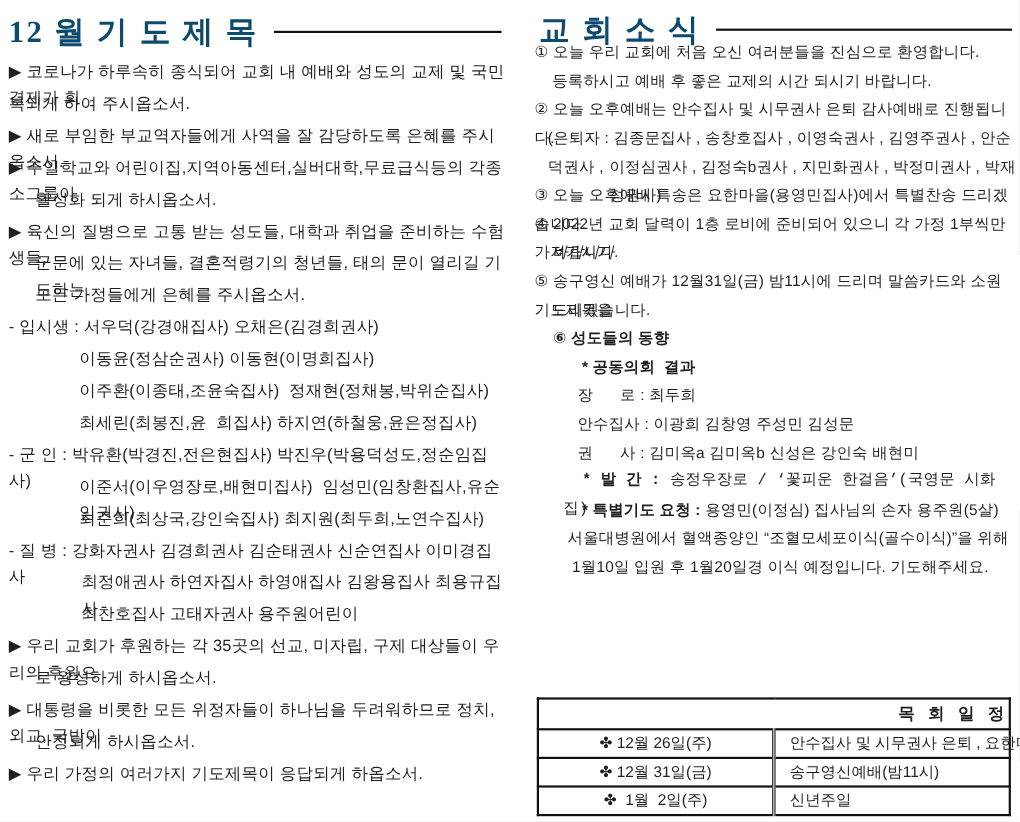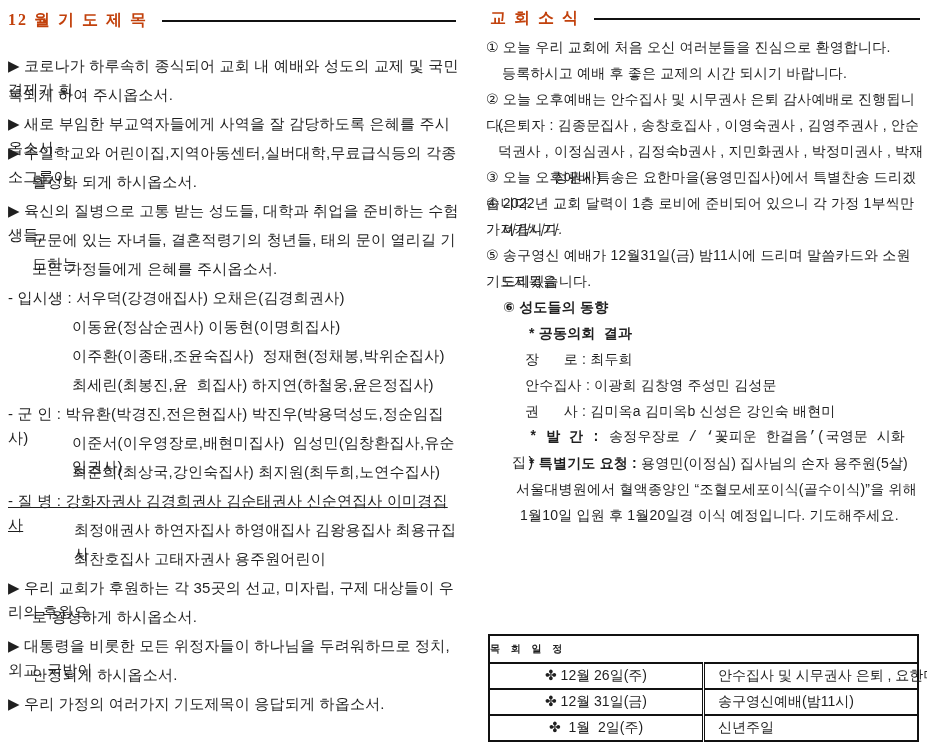--- a/index.html
+++ b/index.html
@@ -9,24 +9,24 @@
     background:#ffffff;
     color:#1f1f1f;
     font-family:"Liberation Sans","DejaVu Sans",sans-serif;
     overflow:hidden;
   }
   
   .title-row{position:absolute;display:flex;align-items:center;}
   .title-row .col-title{
     font-family:"Liberation Serif","DejaVu Serif",serif;
     font-weight:bold;
-    font-size:16px;
+    font-size:28px;
     letter-spacing:2px;
     white-space:pre;
-    color:#c2410c;
+    color:#0c4a6e;
   }
   .title-row .rule{
     flex:1 1 auto;
     border-top:2px solid #111;
     margin-left:14px;
     height:0;
   }
   #left-title-row{left:8px;top:10px;width:448px;}
   #right-title-row{left:490px;top:8px;width:430px;}
 
@@ -56,25 +56,25 @@
     border-collapse:collapse;
     table-layout:fixed;
   }
   .schedule th,.schedule td{
     border:2px solid #111;
     padding:0;
     font-size:14px;
     color:#1f1f1f;
   }
   .schedule th{
-    font-size:10px;
+    font-size:15px;
     font-weight:bold;
     letter-spacing:4px;
     height:26px;
-    text-align:left;
+    text-align:right;
   }
   .schedule td.date{
     width:110px;
     text-align:center;
     white-space:pre;
     height:24px;
     border-right:3px double #111;
   }
   .schedule td.event{
     padding-left:13px;
@@ -100,21 +100,21 @@
       <div class="tline" style="padding-left: 0px;">▶ 육신의 질병으로 고통 받는 성도들, 대학과 취업을 준비하는 수험생들,</div>
       <div class="tline" style="padding-left: 24px;">군문에 있는 자녀들, 결혼적령기의 청년들, 태의 문이 열리길 기도하는</div>
       <div class="tline" style="padding-left: 24px;">모든 가정들에게 은혜를 주시옵소서.</div>
       <div class="tline" style="padding-left: 0px;">- 입시생 : 서우덕(강경애집사) 오채은(김경희권사)</div>
       <div class="tline" style="padding-left: 64px;">이동윤(정삼순권사) 이동현(이명희집사)</div>
       <div class="tline" style="padding-left: 64px;">이주환(이종태,조윤숙집사)  정재현(정채봉,박위순집사)</div>
       <div class="tline" style="padding-left: 64px;">최세린(최봉진,윤  희집사) 하지연(하철웅,윤은정집사)</div>
       <div class="tline" style="padding-left: 0px;">- 군 인 : 박유환(박경진,전은현집사) 박진우(박용덕성도,정순임집사)</div>
       <div class="tline" style="padding-left: 64px;">이준서(이우영장로,배현미집사)  임성민(임창환집사,유순임권사)</div>
       <div class="tline" style="padding-left: 64px;">최준희(최상국,강인숙집사) 최지원(최두희,노연수집사)</div>
-      <div class="tline" style="padding-left: 0px; text-decoration: underline;">- 질 병 : 강화자권사 김경희권사 김순태권사 신순연집사 이미경집사</div>
+      <div class="tline" style="padding-left: 0px;">- 질 병 : 강화자권사 김경희권사 김순태권사 신순연집사 이미경집사</div>
       <div class="tline" style="padding-left: 66px;">최정애권사 하연자집사 하영애집사 김왕용집사 최용규집사</div>
       <div class="tline" style="padding-left: 66px;">최찬호집사 고태자권사 용주원어린이</div>
       <div class="tline" style="padding-left: 0px;">▶ 우리 교회가 후원하는 각 35곳의 선교, 미자립, 구제 대상들이 우리의 후원으</div>
       <div class="tline" style="padding-left: 24px;">로 왕성하게 하시옵소서.</div>
       <div class="tline" style="padding-left: 0px;">▶ 대통령을 비롯한 모든 위정자들이 하나님을 두려워하므로 정치, 외교, 국방이</div>
       <div class="tline" style="padding-left: 24px;">안정되게 하시옵소서.</div>
       <div class="tline" style="padding-left: 0px;">▶ 우리 가정의 여러가지 기도제목이 응답되게 하옵소서.</div>
     </div>
 
   <div class="title-row" id="right-title-row">

